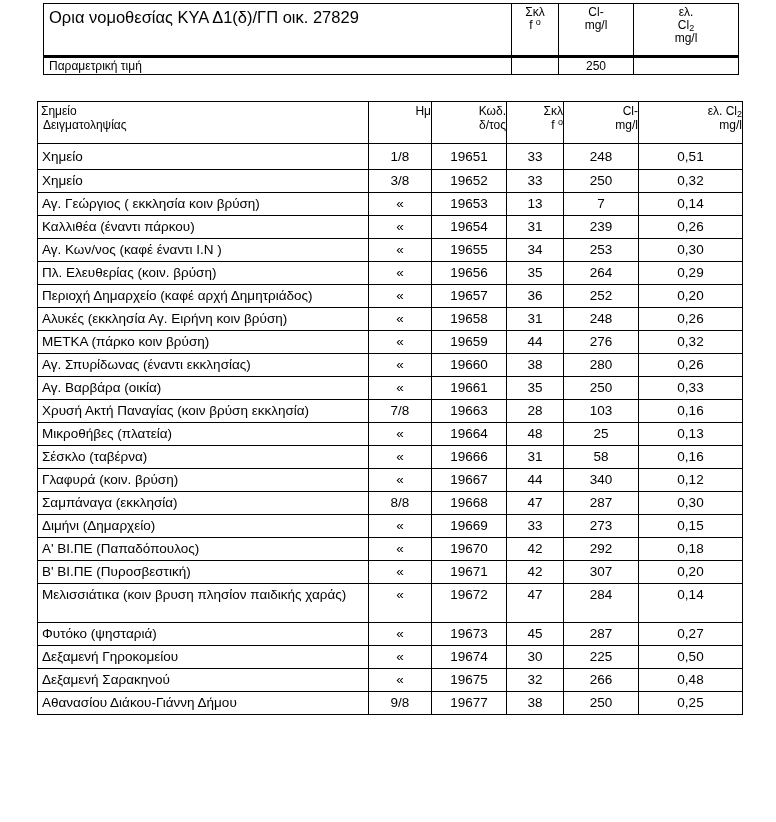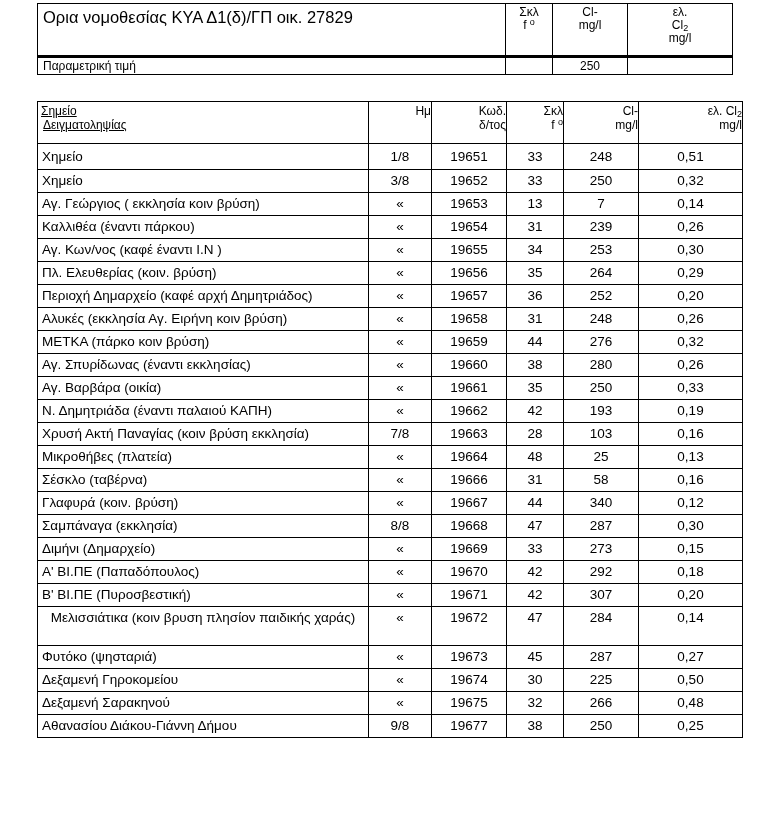--- a/index.html
+++ b/index.html
@@ -4,39 +4,39 @@
 <style>
   html, body { margin: 0; padding: 0; background: #ffffff; }
   body {
     width: 776px; height: 822px; position: relative; overflow: hidden;
     font-family: "Liberation Sans", "DejaVu Sans", sans-serif; color: #000;
   }
   table { border-collapse: collapse; position: absolute; table-layout: fixed; }
   td, th { border: 1px solid #000; padding: 0; font-weight: normal; vertical-align: top; }
 
   
-  #limits { left: 37px; top: 3px; width: 695px; }
+  #limits { left: 43px; top: 3px; width: 695px; }
   #limits .hdr td { height: 47px; }
   #limits .hdr td.title { font-size: 16.5px; padding: 4px 6px 0 5px; }
   #limits .hdr td.small { font-size: 12px; text-align: center; padding-top: 2px; line-height: 13px; }
   #limits tr.hdr td { border-bottom: 3px solid #000; }
   #limits .param td { height: 16px; font-size: 12px; line-height: 16px; }
   #limits .param td.label { padding-left: 5px; margin-left: 40px; }
   #limits .param td.val { text-align: center; }
 
   
   #samples { left: 37px; top: 101px; width: 705px; }
   #samples th { height: 39px; font-size: 12px; line-height: 14px; text-align: right; padding-top: 2px; }
-  #samples th.site { text-align: left; padding-left: 3px; text-decoration: underline; }
+  #samples th.site { text-align: left; padding-left: 3px; }
   #samples th.site span.l2 { display: block; padding-left: 2px; }
   #samples td { font-size: 13.5px; line-height: 15px; height: 23px; padding-top: 3px; box-sizing: border-box; }
   #samples td.site { padding-left: 4px; padding-right: 4px; margin-top: 9px; }
   #samples td.c { text-align: center; }
   #samples tr.first td { height: 26px; padding-top: 5px; }
-  #samples tr.tall td { height: 39px; text-align: center; }
+  #samples tr.tall td { height: 39px; }
   sub { font-size: 9px; vertical-align: -2px; line-height: 0; }
   .deg { font-size: 9px; vertical-align: 4px; line-height: 0; }
 </style>
 </head>
 <body>
 
 <table id="limits">
   <colgroup>
     <col style="width:468px">
       <col style="width:47px">
@@ -186,28 +186,20 @@
       </tr>
       <tr>
         <td class="site">Αγ. Βαρβάρα (οικία)</td>
         <td class="c">«</td>
         <td class="c">19661</td>
         <td class="c">35</td>
         <td class="c">250</td>
         <td class="c">0,33</td>
       </tr>
       <tr>
-        <td class="site">Ν. Δημητριάδα  (έναντι παλαιού  ΚΑΠΗ)</td>
-        <td class="c">«</td>
-        <td class="c">19662</td>
-        <td class="c">42</td>
-        <td class="c">193</td>
-        <td class="c">0,19</td>
-      </tr>
-      <tr>
         <td class="site">Χρυσή Ακτή Παναγίας (κοιν βρύση εκκλησία)</td>
         <td class="c">7/8</td>
         <td class="c">19663</td>
         <td class="c">28</td>
         <td class="c">103</td>
         <td class="c">0,16</td>
       </tr>
       <tr>
         <td class="site">Μικροθήβες (πλατεία)</td>
         <td class="c">«</td>

